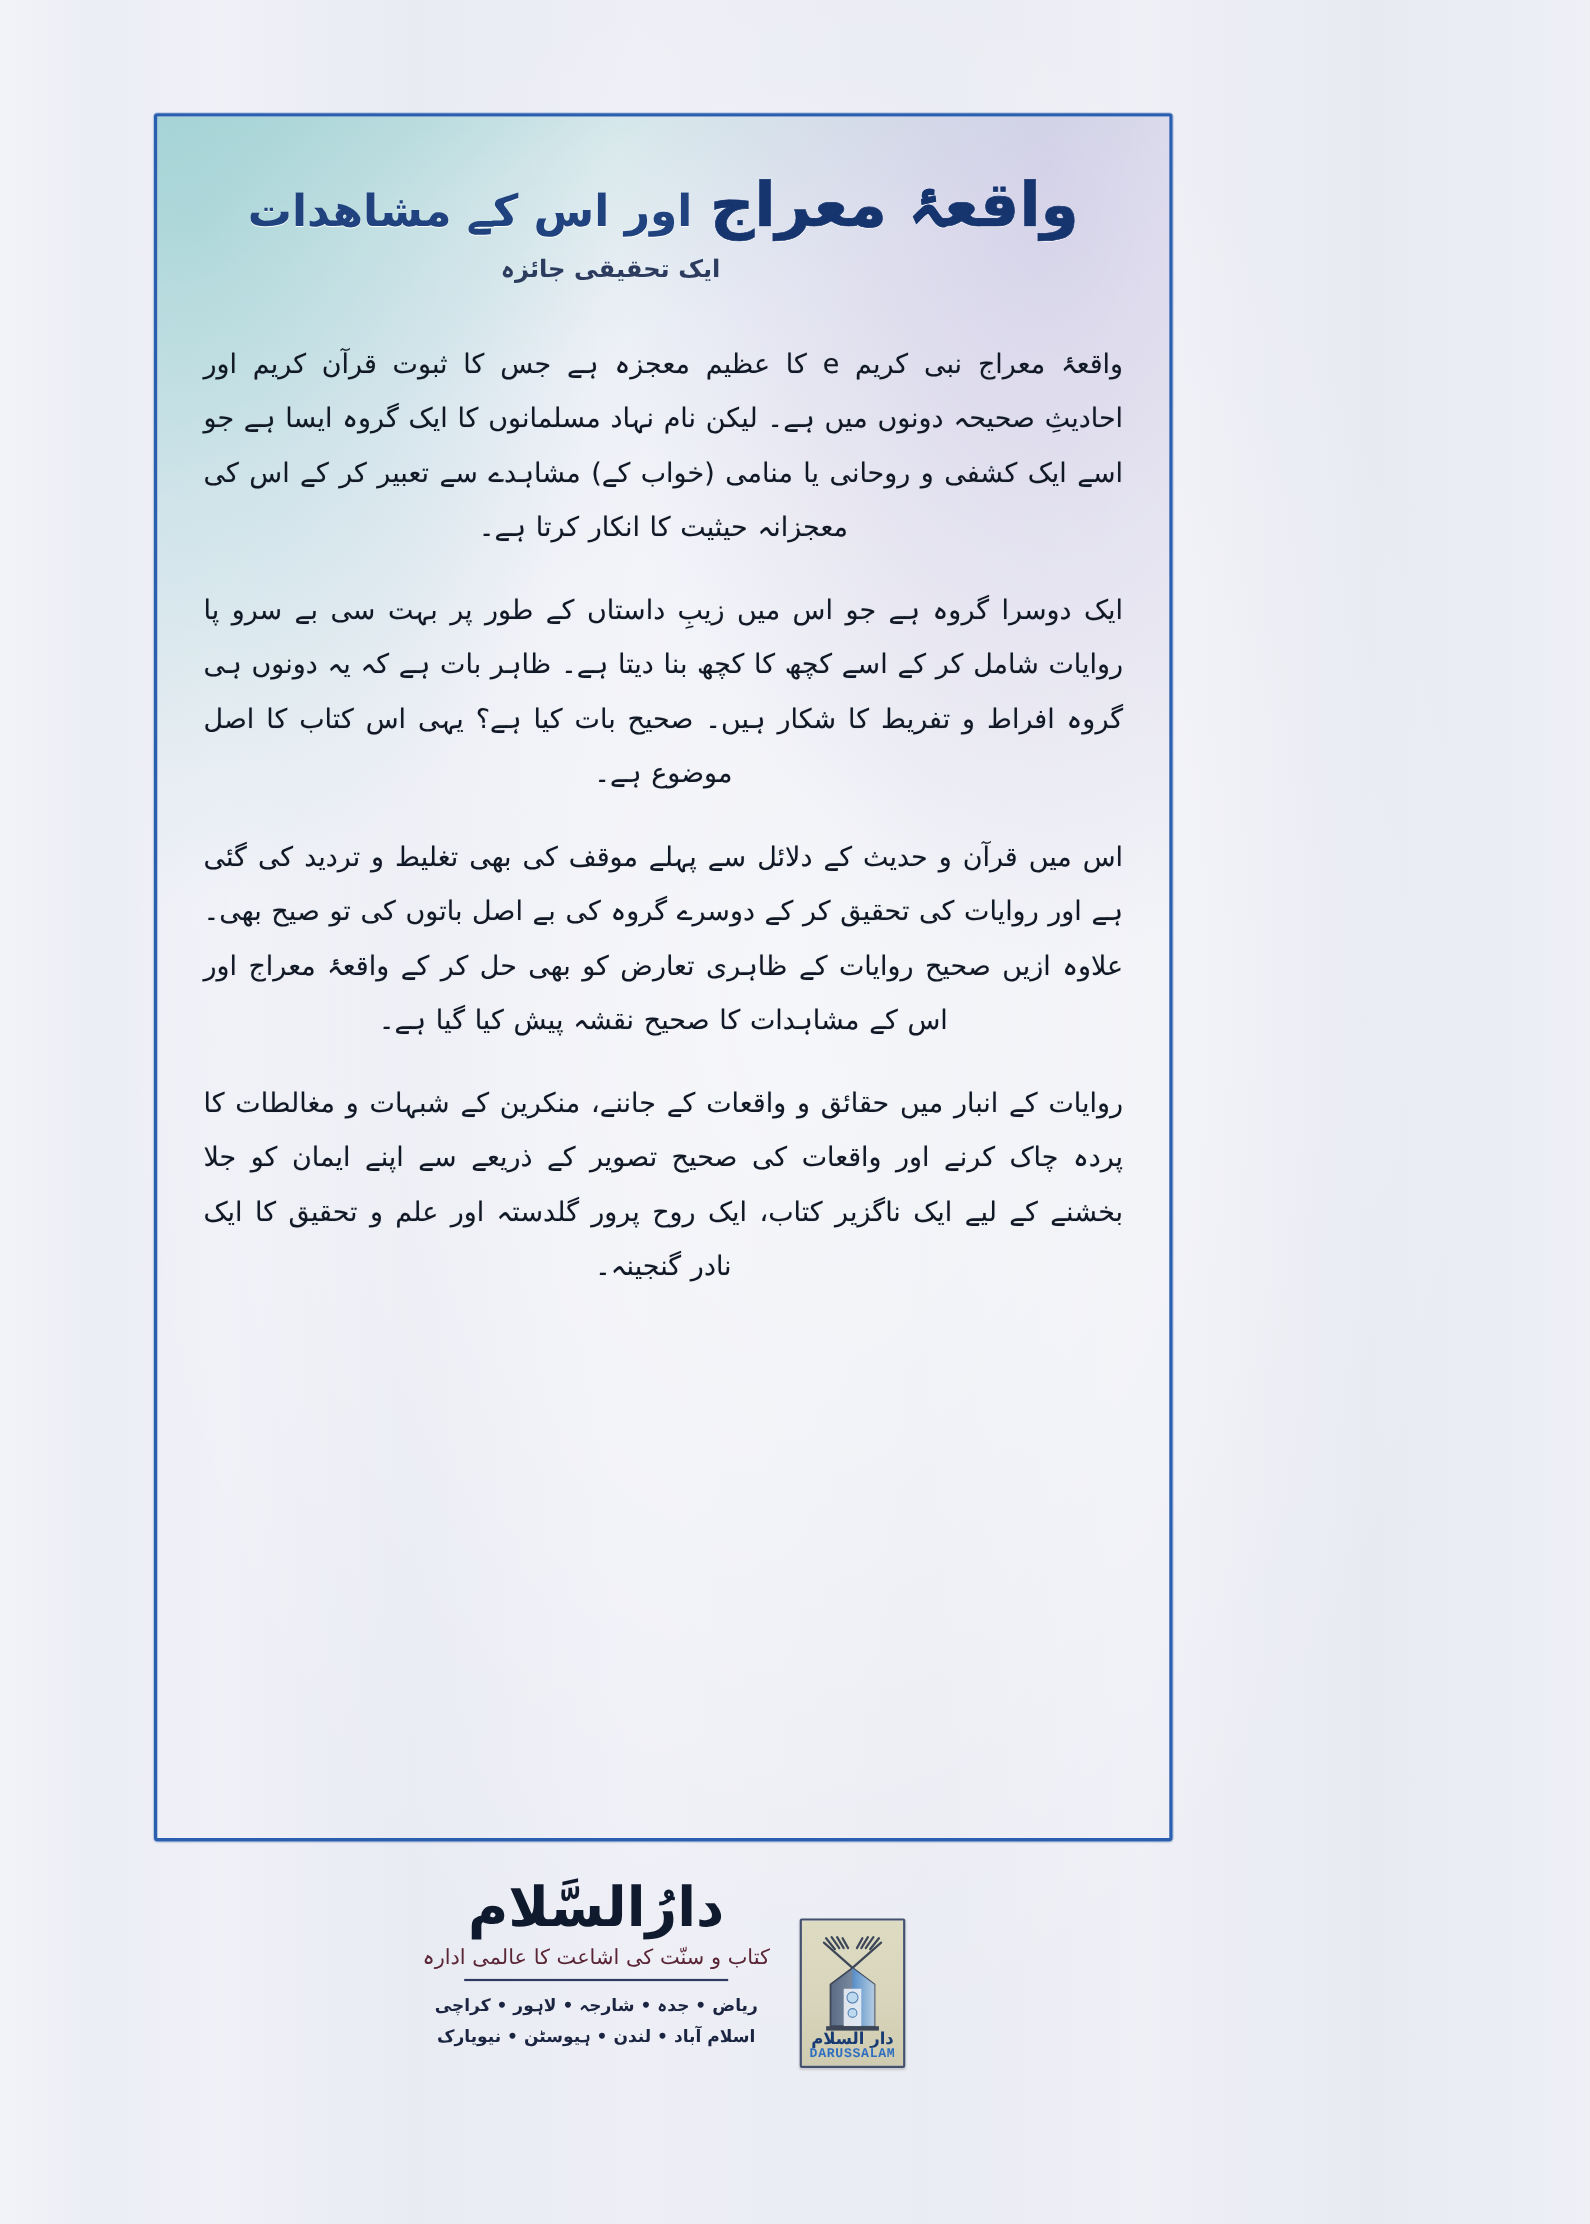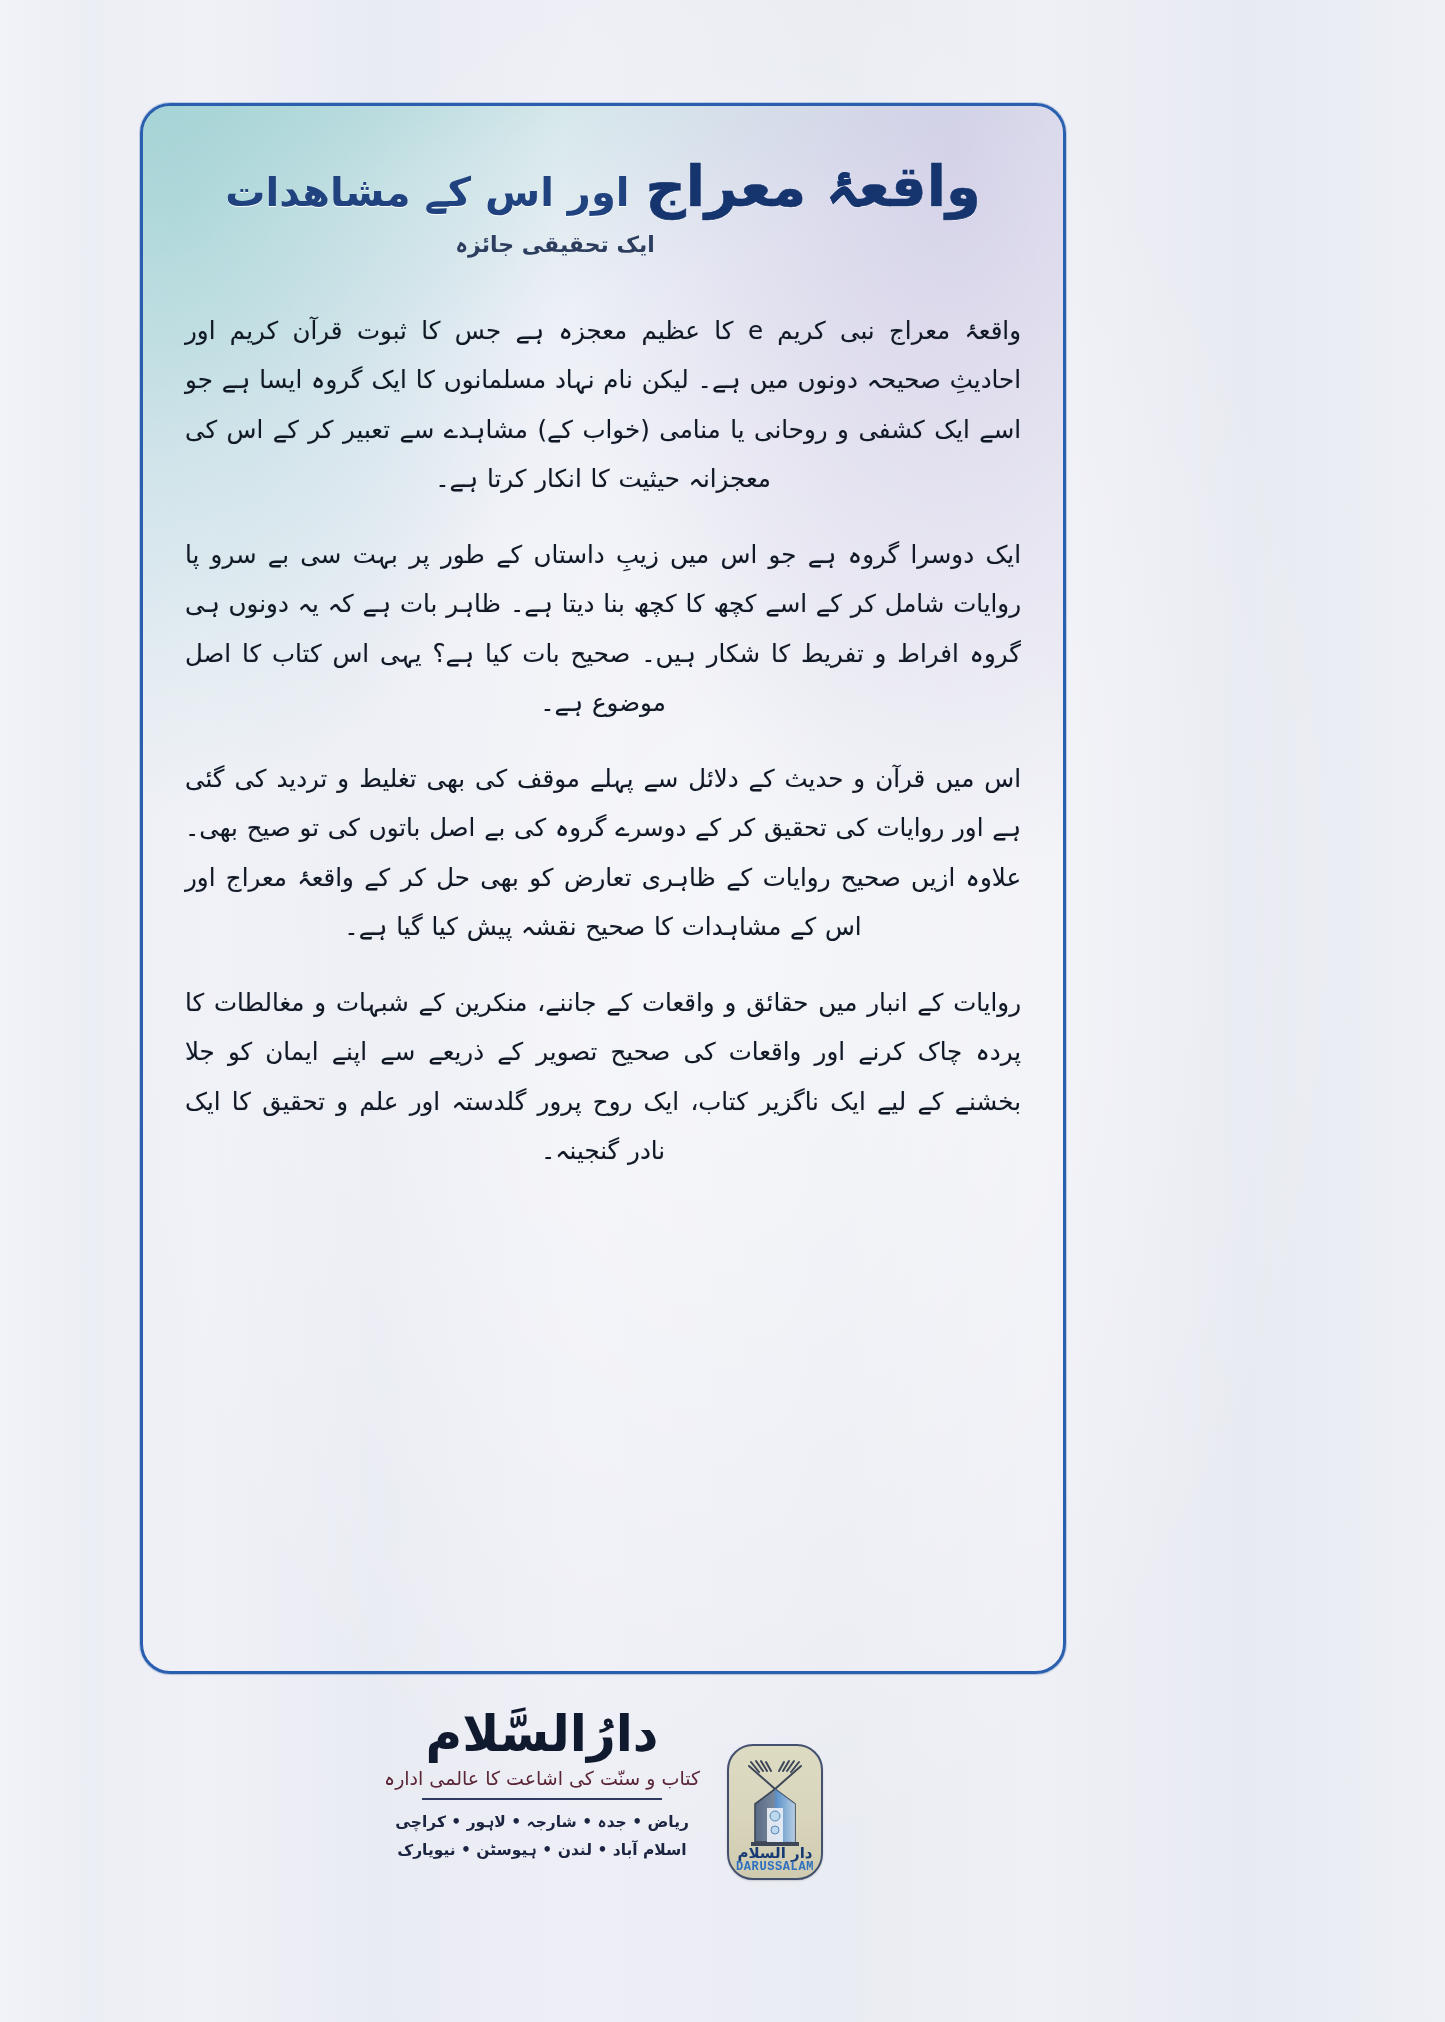--- a/index.html
+++ b/index.html
@@ -24,21 +24,21 @@
     background:radial-gradient(ellipse at 50% 45%, rgba(255,255,255,0.55) 0%, rgba(255,255,255,0) 62%);
     pointer-events:none;
   }
 
   
   .frame{
     position:absolute;
     left:140px; top:103px;
     width:920px; height:1565px;
     border:3px solid #2a5fb0;
-    border-radius:30px;
+    border-radius:3px;
     background:
       linear-gradient(160deg,
         rgba(176,216,217,0.95) 0%,
         rgba(208,230,232,0.75) 9%,
         rgba(233,238,246,0.55) 19%,
         rgba(241,242,248,0.35) 30%,
         rgba(238,239,245,0.15) 45%,
         rgba(238,239,245,0.0) 60%);
     box-shadow:0 0 0 1px rgba(42,95,176,0.25), 0 1px 3px rgba(0,0,0,0.05);
     overflow:hidden;
@@ -162,21 +162,21 @@
     line-height:1.85;
     font-weight:600;
     letter-spacing:1.2px;
     white-space:nowrap;
   }
 
   
   .logo{
     width:92px;height:132px;
     border:2px solid #43506e;
-    border-radius:26px;
+    border-radius:2px;
     background:linear-gradient(180deg,#dedbc3 0%, #d8d5bc 55%, #cfcbb0 100%);
     position:relative;
     overflow:hidden;
     flex:0 0 auto;
     margin-top:44px;
     box-shadow:0 1px 2px rgba(0,0,0,0.15);
     margin-left:20px;
   }
   .logo svg{display:block;width:100%;height:100%;}
   .logo-word{

